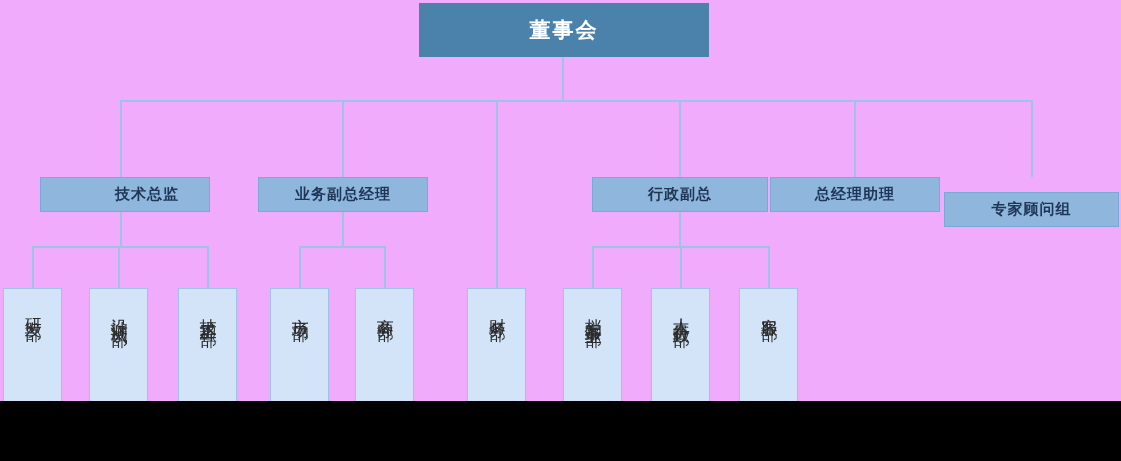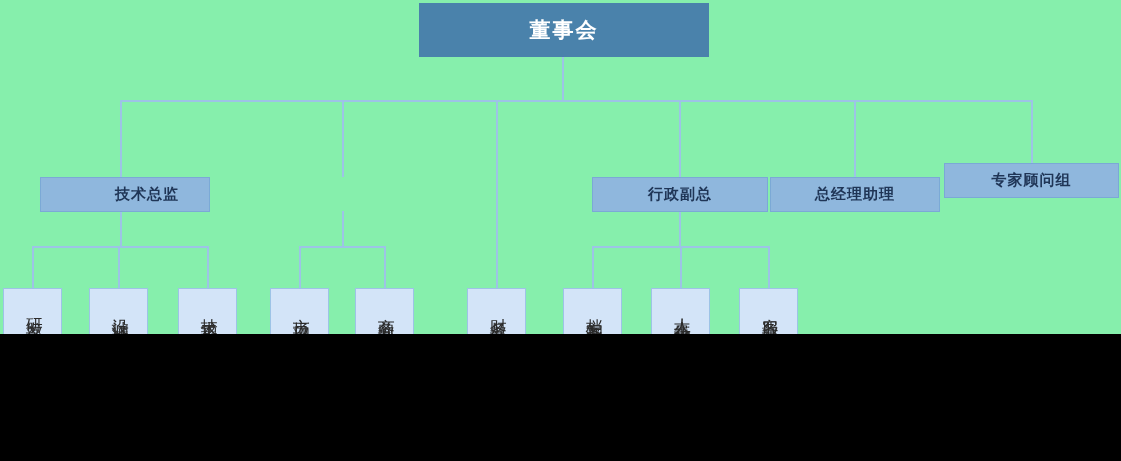--- a/index.html
+++ b/index.html
@@ -3,23 +3,23 @@
 <meta charset="utf-8">
 <style>
   html, body {
     margin: 0;
     padding: 0;
     background: #000000;
   }
   #chart-root {
     position: relative;
     width: 1121px;
-    height: 334px;
-    background: #86efac;
-    font-family: Liberation Mono, monospace;
+    height: 401px;
+    background: #f0abfc;
+    font-family: Liberation Serif, serif;
     overflow: hidden;
   }
 
   
   .conn {
     position: absolute;
     background: #9dc3e6;
   }
   .conn.v { width: 2px; }
   .conn.h { height: 2px; }
@@ -114,27 +114,30 @@
   <div class="conn v" style="left:680px; top:246px; height:42px;"></div>
   <div class="conn v" style="left:768px; top:246px; height:42px;"></div>
 
   <div class="node level-0" style="left:419px; top:3px; width:290px; height:54px;">
     <span class="node-label">董事会</span>
   </div>
 
   <div class="node level-1" style="left:40px; top:177px; width:170px; height:35px;padding-left:44px;">
     <span class="node-label">技术总监</span>
   </div>
+  <div class="node level-1" style="left:258px; top:177px; width:170px; height:35px;">
+    <span class="node-label">业务副总经理</span>
+  </div>
   <div class="node level-1" style="left:770px; top:177px; width:170px; height:35px;">
     <span class="node-label">总经理助理</span>
   </div>
   <div class="node level-1" style="left:592px; top:177px; width:176px; height:35px;">
     <span class="node-label">行政副总</span>
   </div>
-  <div class="node level-1" style="left:944px; top:163px; width:175px; height:35px;">
+  <div class="node level-1" style="left:944px; top:192px; width:175px; height:35px;">
     <span class="node-label">专家顾问组</span>
   </div>
 
   <div class="node level-2" style="left:3px; top:288px; width:59px; height:170px;">
     <span class="node-label">研发部</span>
   </div>
   <div class="node level-2" style="left:89px; top:288px; width:59px; height:170px;">
     <span class="node-label">设计测试部</span>
   </div>
   <div class="node level-2" style="left:178px; top:288px; width:59px; height:170px;">

